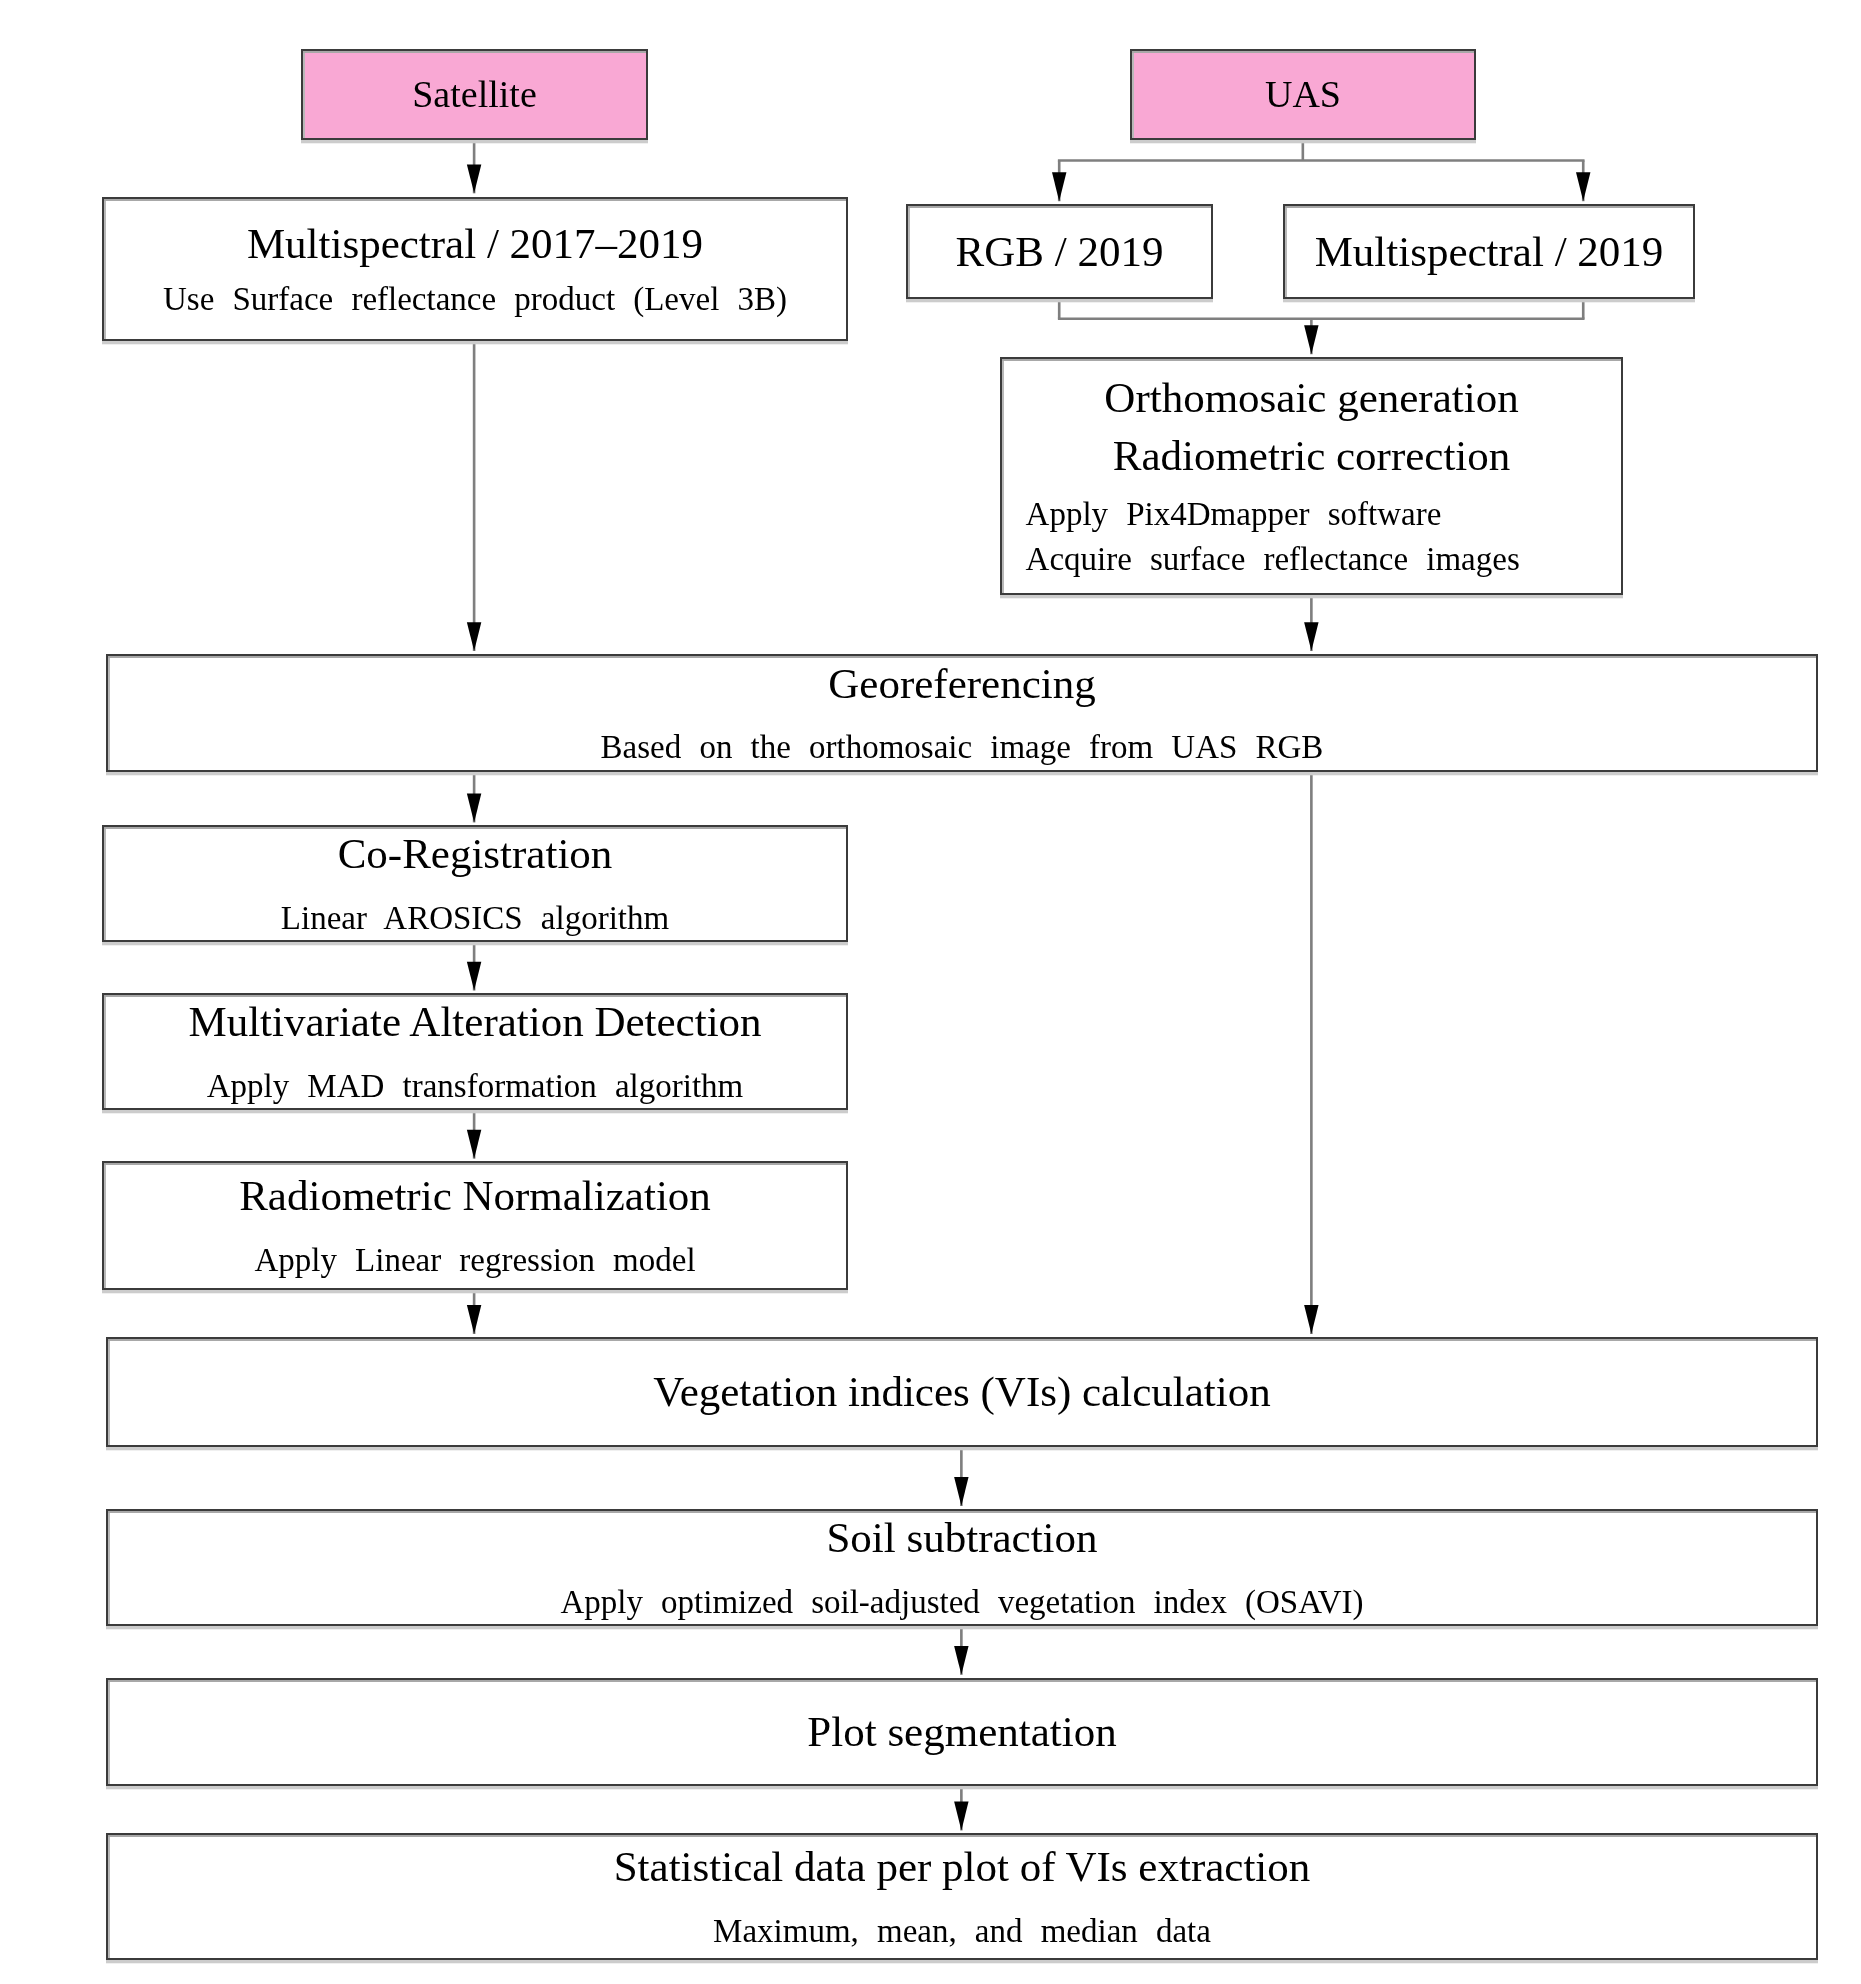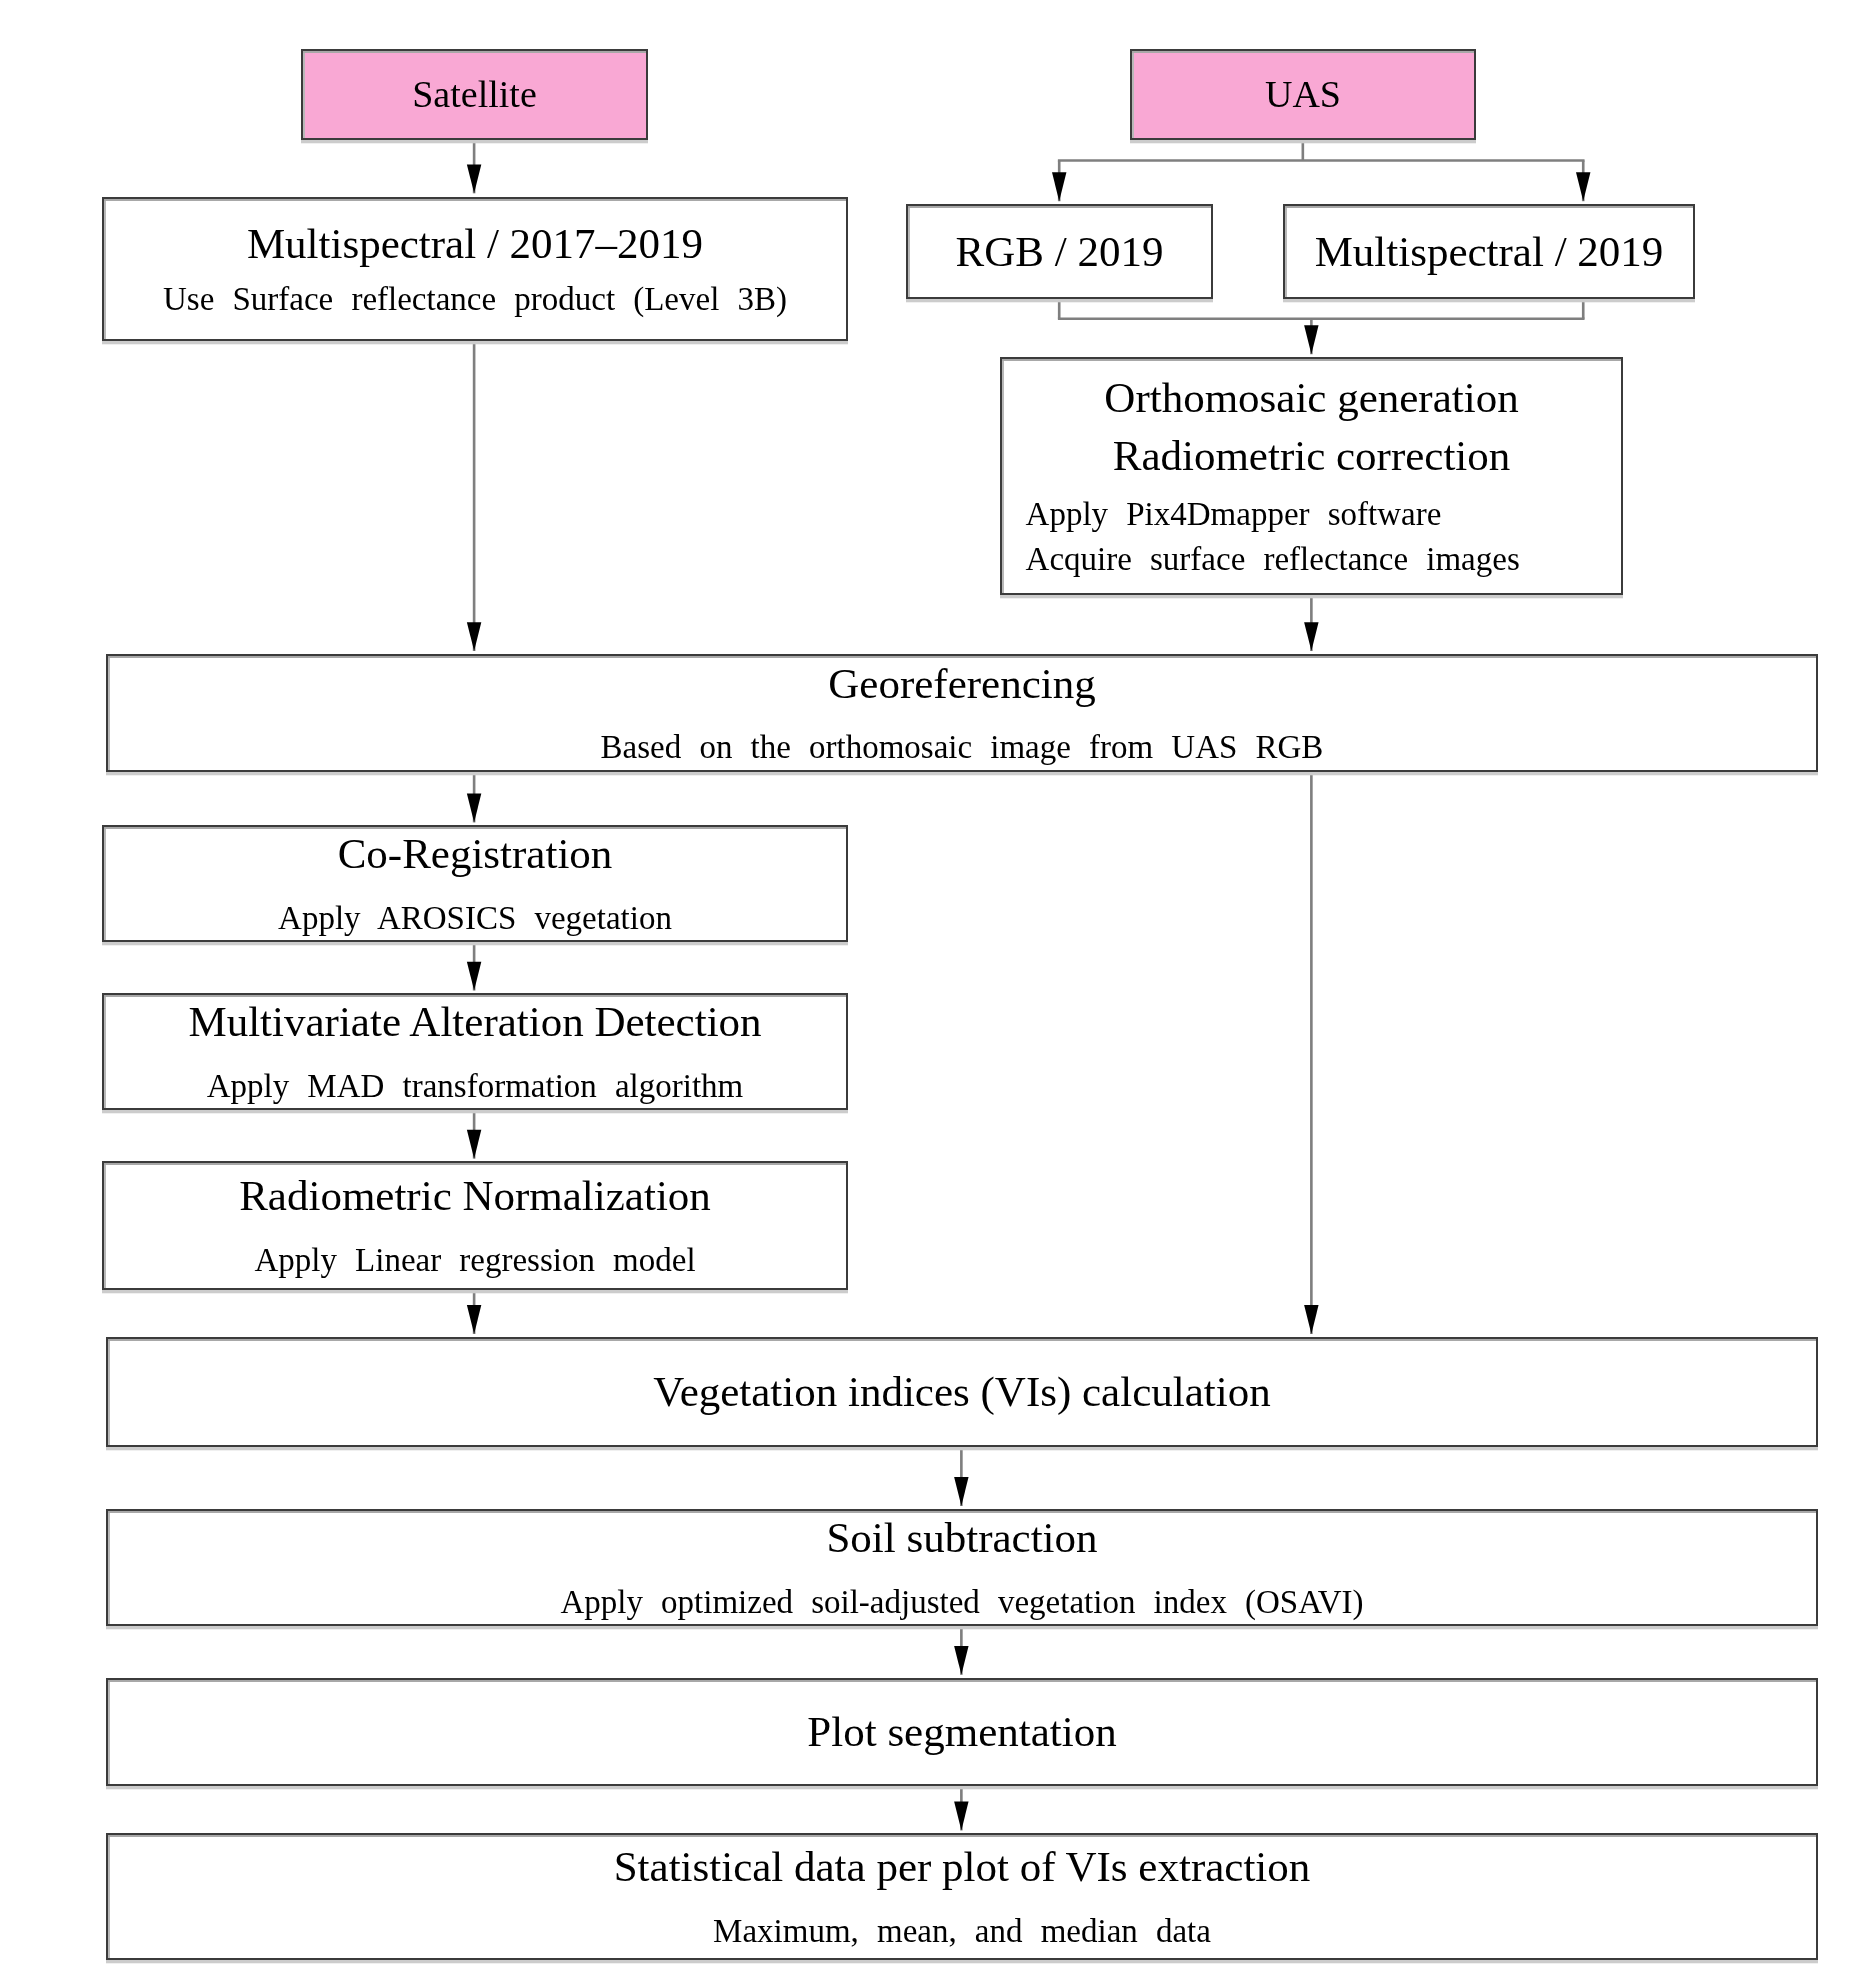--- a/index.html
+++ b/index.html
@@ -131,21 +131,21 @@
     <div class="sub-left">Acquire surface reflectance images</div>
   </div>
 
   <div class="node" id="n-georef">
     <div class="title">Georeferencing</div>
     <div class="subtitle">Based on the orthomosaic image from UAS RGB</div>
   </div>
 
   <div class="node" id="n-coreg">
     <div class="title">Co-Registration</div>
-    <div class="subtitle">Apply AROSICS vegetation</div>
+    <div class="subtitle">Linear AROSICS algorithm</div>
   </div>
 
   <div class="node" id="n-mad">
     <div class="title">Multivariate Alteration Detection</div>
     <div class="subtitle">Apply MAD transformation algorithm</div>
   </div>
 
   <div class="node" id="n-radnorm">
     <div class="title">Radiometric Normalization</div>
     <div class="subtitle">Apply Linear regression model</div>

